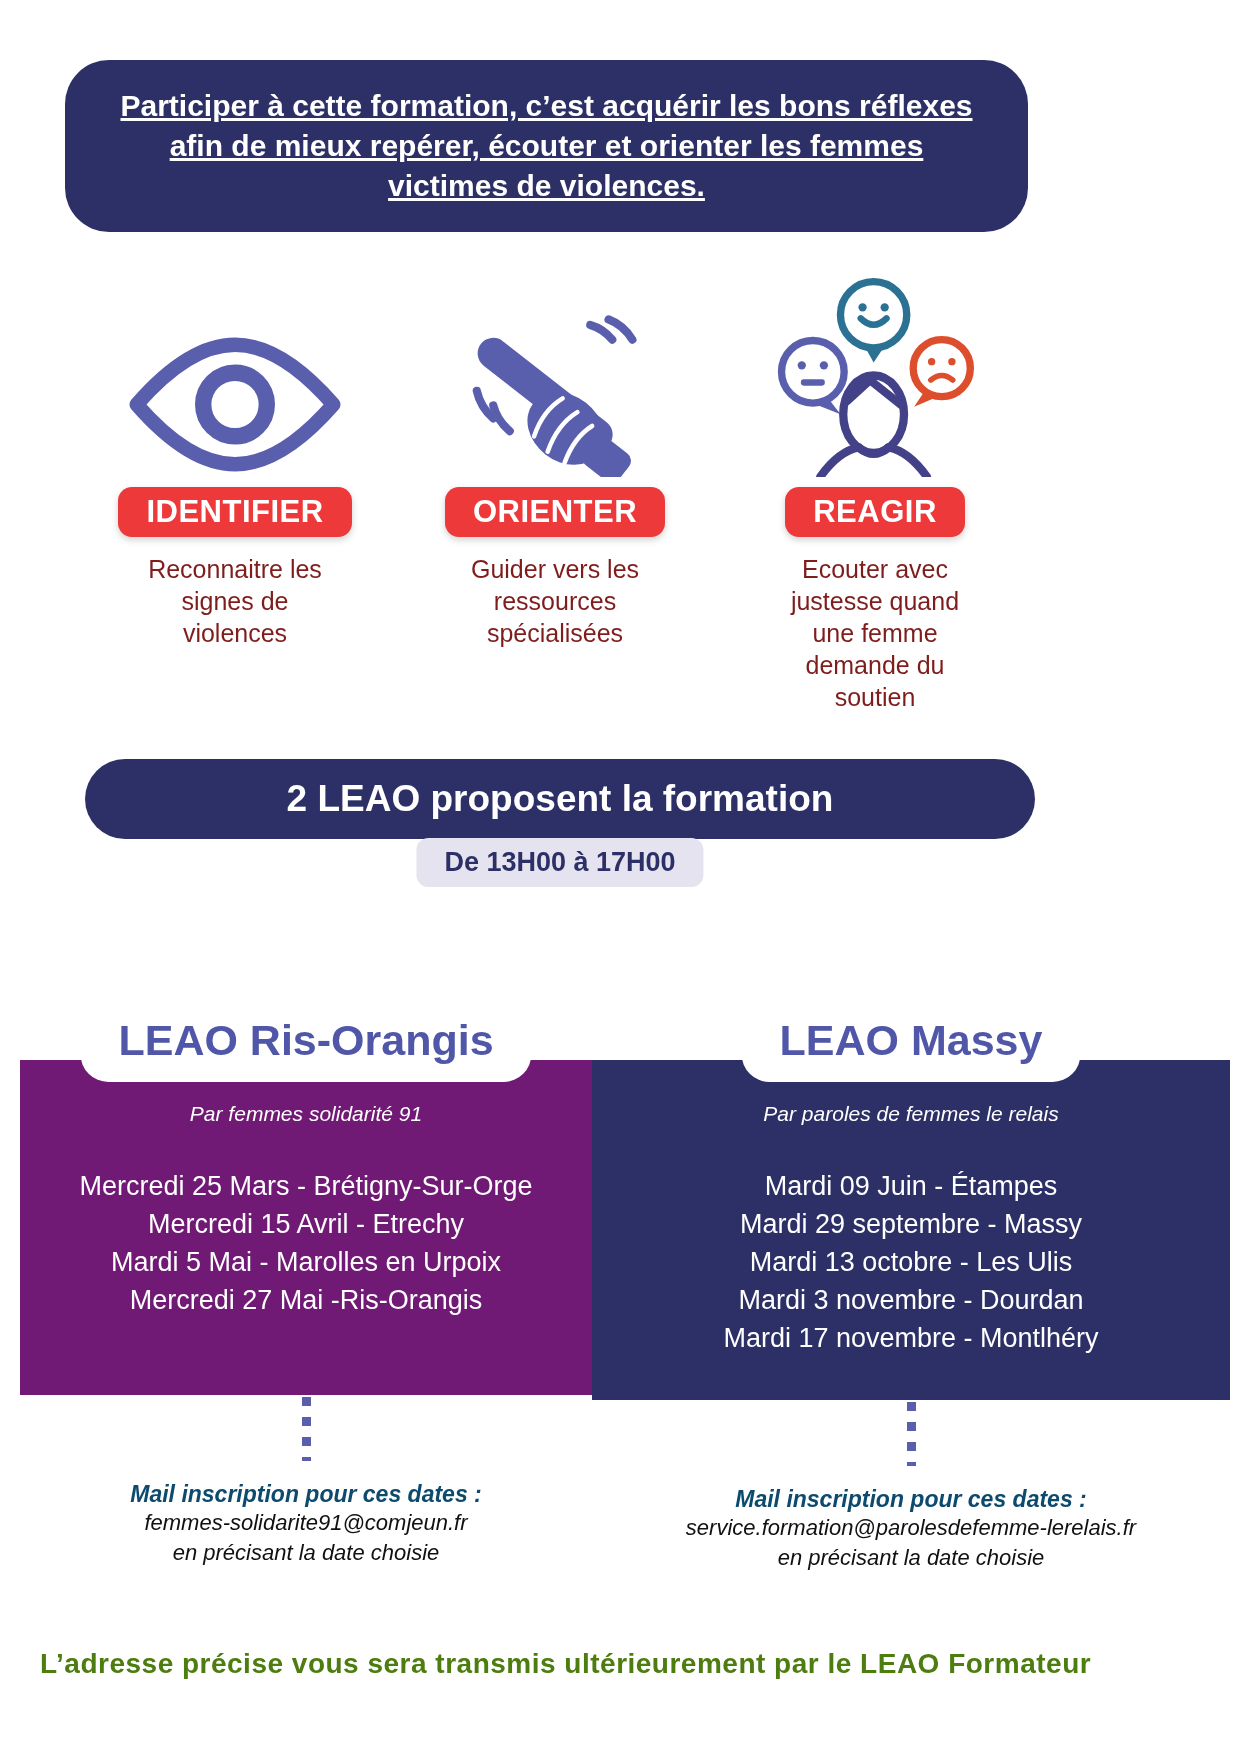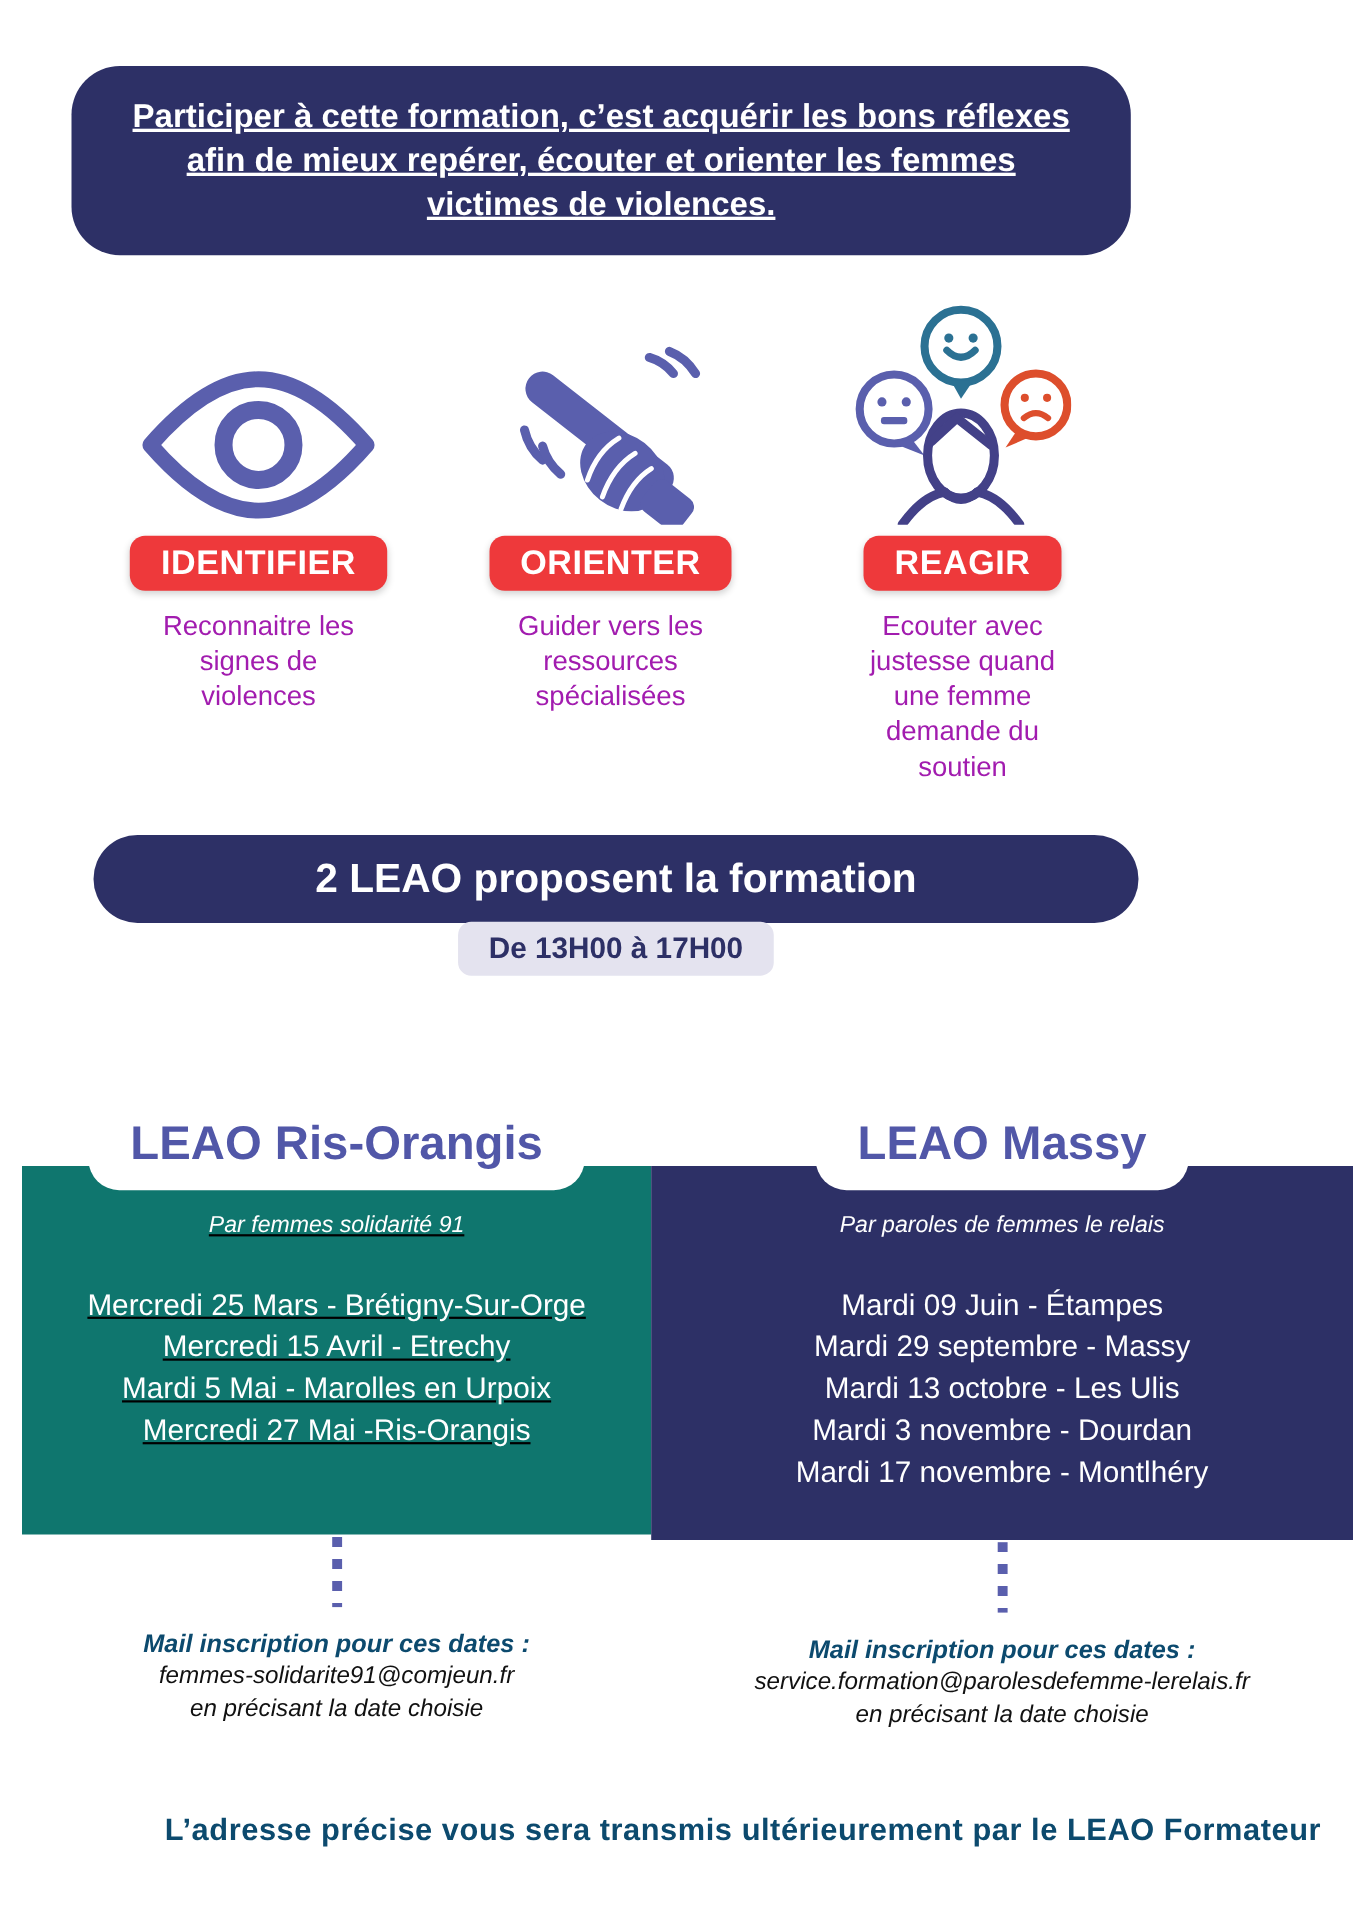--- a/index.html
+++ b/index.html
@@ -21,21 +21,21 @@
 
   
   .features { position:absolute; top:262px; left:75px; width:960px; display:flex; }
   .feature { flex:1; display:flex; flex-direction:column; align-items:center; }
   .icon-area { height:215px; display:flex; align-items:flex-end; justify-content:center; }
   .pill {
     margin-top:10px; background:#ee393b; color:#fff; font-weight:bold;
     font-size:31px; padding:7px 28px; border-radius:14px; letter-spacing:.5px;
     box-shadow:0 3px 7px rgba(0,0,0,.18); white-space:nowrap;
   }
-  .feature-desc { margin-top:16px; font-size:25px; line-height:1.28; color:#a21caf; text-align:center; }
+  .feature-desc { margin-top:16px; font-size:25px; line-height:1.28; color:#7f1d1d; text-align:center; }
   .feature:nth-child(1) .feature-desc { max-width:180px; }
   .feature:nth-child(2) .feature-desc { max-width:250px; }
   .feature:nth-child(3) .feature-desc { max-width:210px; }
 
   
   .section-banner {
     position:absolute; top:759px; left:85px; width:950px; height:80px;
     background:#2d3066; border-radius:40px;
     display:flex; align-items:center; justify-content:center;
     color:#fff; font-size:37px; font-weight:bold;
@@ -52,36 +52,36 @@
   .locations { position:absolute; top:1008px; left:0; width:100%; }
   .loc { position:absolute; top:0; }
   .loc-left  { left:20px;  width:572px; }
   .loc-right { left:592px; width:638px; }
   .loc-tab {
     position:absolute; top:0; left:50%; transform:translateX(-50%);
     background:#fff; border-radius:28px; padding:4px 38px 14px; z-index:2; white-space:nowrap;
   }
   .loc-title { font-size:43px; line-height:56px; font-weight:bold; color:#5157a8; }
   .loc-box { margin-top:52px; padding-top:42px; text-align:center; box-sizing:border-box; }
-  .loc-left  .loc-box { background:#0f766e; height:335px;text-decoration:underline; }
+  .loc-left  .loc-box { background:#701a75; height:335px; }
   .loc-right .loc-box { background:#2d3066; height:340px; }
   .loc-org { color:#fff; font-style:italic; font-size:21px; margin-bottom:26px; }
   .loc-dates { color:#fff; font-size:27px; line-height:38px;margin-top:41px; }
   .dots {
     width:9px; height:64px; margin:2px auto 0;
     background-image:repeating-linear-gradient(to bottom,#5a5fad 0 9px,transparent 9px 20px);
   }
   .mail { margin-top:20px; text-align:center; }
   .mail-heading { font-weight:bold; font-style:italic; font-size:23px; color:#0c4a6e; }
   .mail-line { font-style:italic; font-size:22px; color:#111; line-height:1.35; }
 
   
   .footer-note {
-    position:absolute; top:1648px; left:40px; width:1161px; text-align:right;
-    color:#0c4a6e; font-weight:bold; font-size:28px; letter-spacing:.5px;
+    position:absolute; top:1648px; left:40px; width:1161px; text-align:left;
+    color:#4d7c0f; font-weight:bold; font-size:28px; letter-spacing:.5px;
   }
 </style>
 </head>
 <body>
 
 <div class="page">
 
   <div class="intro-banner">
     <p>Participer à cette formation, c’est acquérir les bons réflexes afin de mieux repérer, écouter et orienter les femmes victimes de violences.</p>
   </div>

